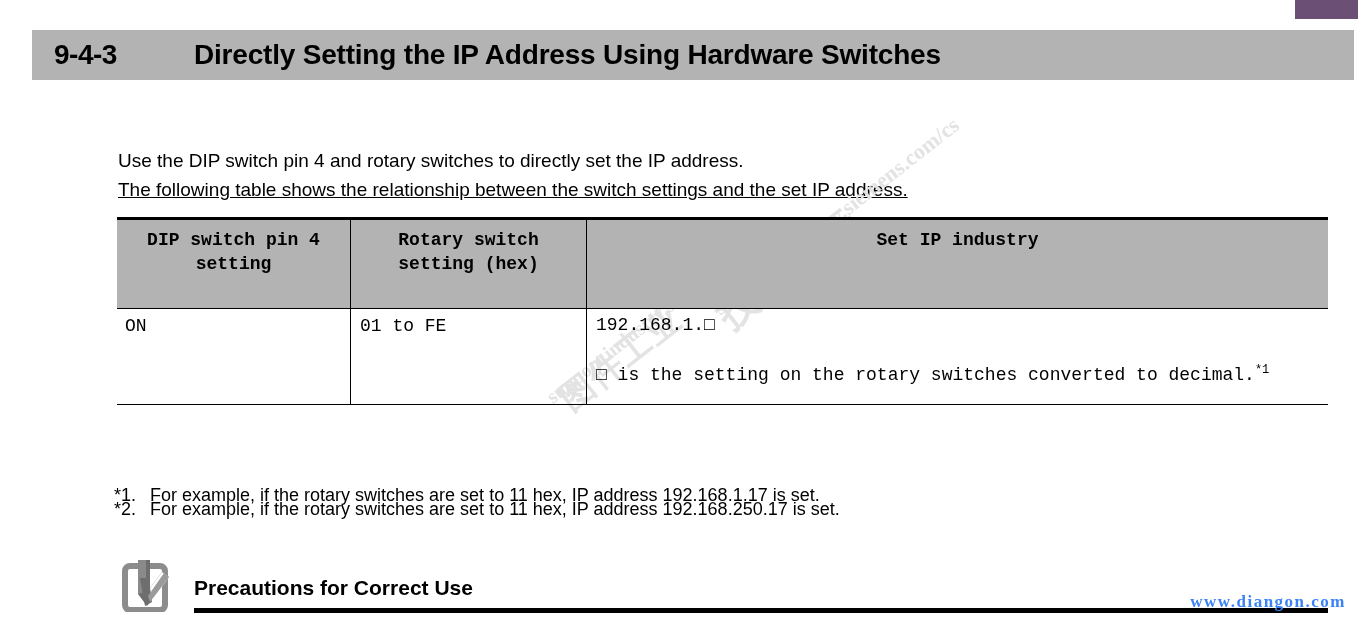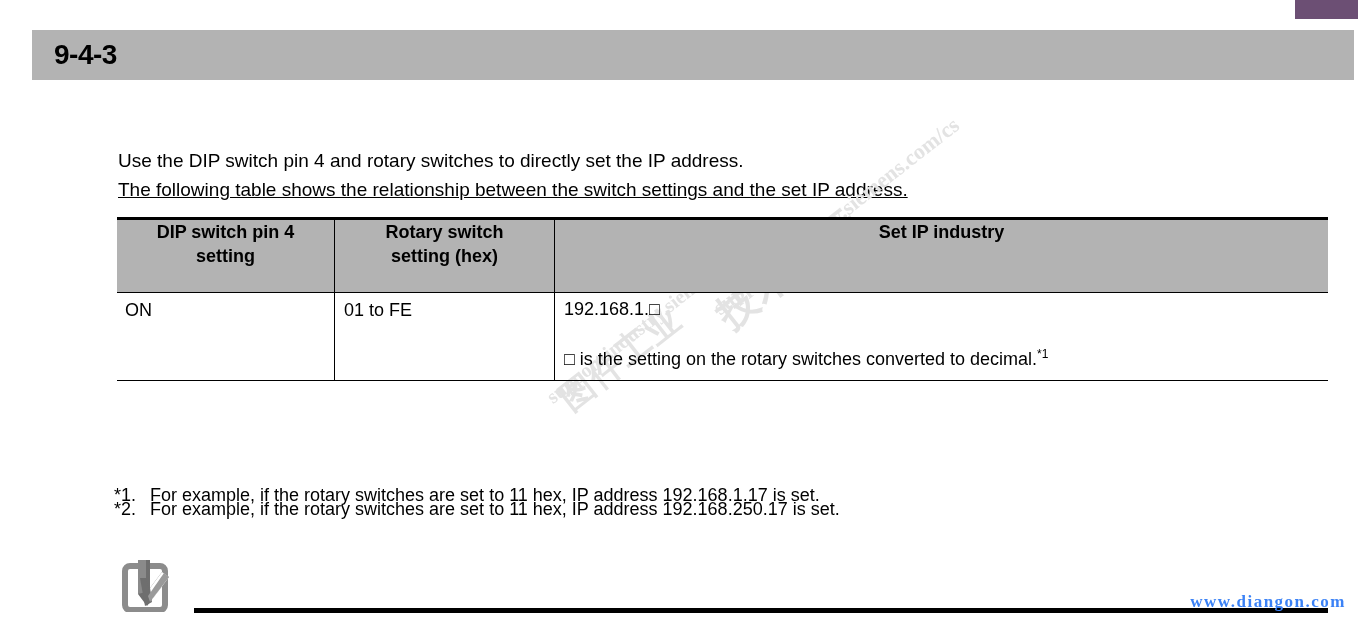--- a/index.html
+++ b/index.html
@@ -70,22 +70,23 @@
     top: 217px;
     width: 1211px;
     border-collapse: collapse;
     table-layout: fixed;
     font-size: 18px;
     background: transparent;
   }
   #ip-table td, #ip-table th {
     border-left: 1px solid #000;
     border-right: 1px solid #000;
-    padding: 0;
+    padding: 8px;
     vertical-align: top;
+    font-family: Liberation Mono, monospace;
   }
   #ip-table thead th {
     background: #b3b3b3;
     font-weight: bold;
     font-size: 18px;
     text-align: center;
     height: 72px;
     border-top: 3px solid #000;
     border-bottom: 1px solid #000;
     line-height: 1.35;
@@ -200,20 +201,21 @@
     font-weight: bold;
   }
 </style>
 </head>
 <body>
 
 <div id="purple-tab"></div>
 
 <div id="section-header">
   <div id="section-number">9-4-3</div>
+  <div id="section-title">Directly Setting the IP Address Using Hardware Switches</div>
 </div>
 
 <div class="para" id="para-1">Use the DIP switch pin 4 and rotary switches to directly set the IP address.</div>
 <div class="para" id="para-2">The following table shows the relationship between the switch settings and the set IP address.</div>
 
 <div id="watermark-diag">
   <div class="wm-line" id="wm-cn">技术论坛</div>
   <div class="wm-line" id="wm-url">support.industry.siemens.com/cs</div>
   <div class="wm-line" id="wm-cn2">图件工业</div>
   <div class="wm-line" id="wm-url2">support.industry.siemens</div>
@@ -255,16 +257,17 @@
 <div id="precautions-block">
   <svg id="precautions-icon" viewBox="0 0 52 54">
     <rect x="3" y="8" width="40" height="44" rx="5" ry="5" fill="none" stroke="#8c8c8c" stroke-width="6"></rect>
     <polygon points="16,2 28,2 28,30 40,14 47,19 25,48 16,36" fill="#6e6e6e"></polygon>
     <polygon points="28,30 40,14 47,19 30,42" fill="#ffffff"></polygon>
     <polygon points="16,2 24,2 24,34 16,36" fill="#8a8a8a"></polygon>
     <polygon points="24,2 28,2 28,42 24,46" fill="#6e6e6e"></polygon>
     <polygon points="18,20 24,20 30,44 23,48" fill="#6e6e6e"></polygon>
     <polygon points="28,44 47,19 42,15 26,38" fill="#9a9a9a"></polygon>
   </svg>
+  <div id="precautions-title">Precautions for Correct Use</div>
   <div id="precautions-rule"></div>
 </div>
 
 <div id="watermark-site">www.diangon.com</div>
 
 </body></html>

